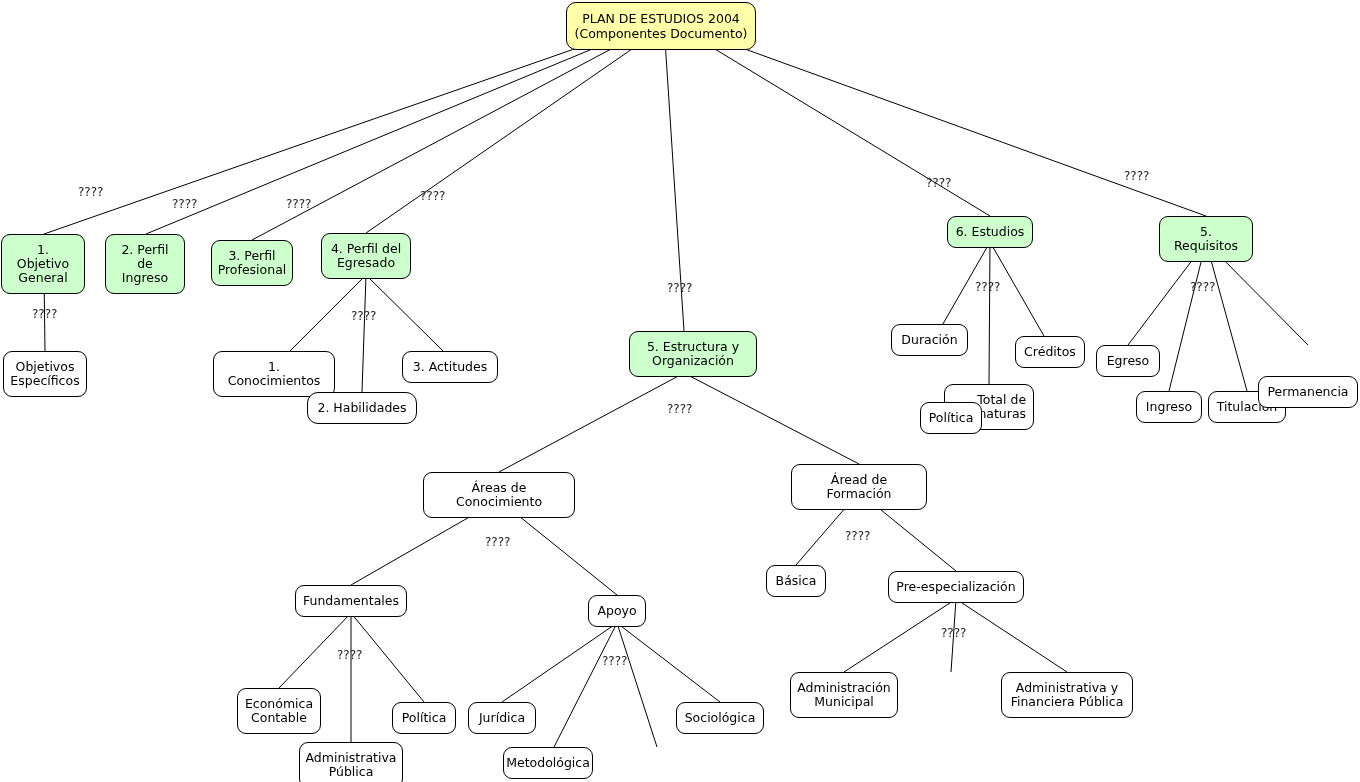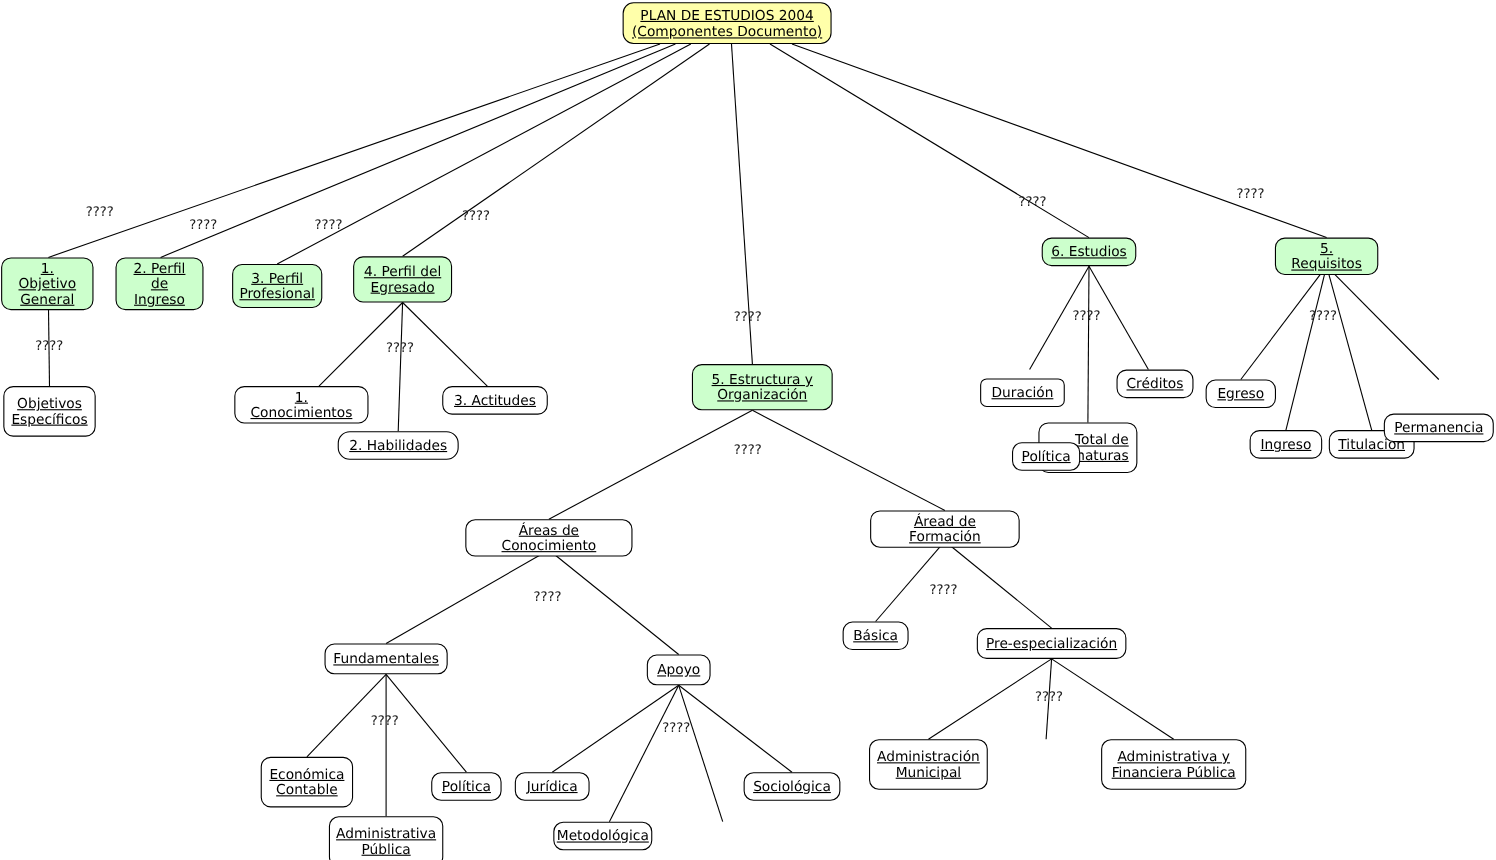--- a/index.html
+++ b/index.html
@@ -32,24 +32,23 @@
     border: 1px solid #000000;
     border-radius: 9px;
     background: #ffffff;
     color: #000000;
     display: flex;
     align-items: center;
     justify-content: center;
     text-align: center;
     font-size: 12.5px;
     line-height: 14px;
-    padding: 2px 7px;
+    padding: 8px 7px;
     white-space: pre-line;
     z-index: 3;
-    text-decoration: underline;
   }
   .node.root {
     background: #ffffaa;
     border-radius: 10px;
     font-size: 12.5px;
     line-height: 15px;
   }
   .node.green {
     background: #ccffcc;
   }
@@ -117,21 +116,21 @@
 Egresado</div>
       <div class="node green" style="left: 629px; top: 331px; width: 128px; min-height: 42px;">5. Estructura y
 Organización</div>
       <div class="node green" style="left: 947px; top: 216px; width: 86px; min-height: 26px;">6. Estudios</div>
       <div class="node green" style="left: 1159px; top: 216px; width: 94px; min-height: 26px;">5. Requisitos</div>
       <div class="node" style="left: 3px; top: 351px; width: 84px; min-height: 46px;">Objetivos
 Específicos</div>
       <div class="node" style="left: 213px; top: 351px; width: 122px; min-height: 26px;">1. Conocimientos</div>
       <div class="node" style="left: 307px; top: 392px; width: 110px; min-height: 26px; border-radius: 11px;">2. Habilidades</div>
       <div class="node" style="left: 402px; top: 351px; width: 96px; min-height: 26px;">3. Actitudes</div>
-      <div class="node" style="left: 891px; top: 344px; width: 77px; min-height: 26px; border-radius: 6px;">Duración</div>
+      <div class="node" style="left: 891px; top: 324px; width: 77px; min-height: 26px;">Duración</div>
       <div class="node" style="left: 944px; top: 384px; width: 90px; min-height: 46px; text-align: right;">Total de
 Asignaturas</div>
       <div class="node" style="left: 1015px; top: 336px; width: 70px; min-height: 26px;">Créditos</div>
       <div class="node" style="left: 1096px; top: 345px; width: 64px; min-height: 26px;">Egreso</div>
       <div class="node" style="left: 1136px; top: 391px; width: 66px; min-height: 26px;">Ingreso</div>
       <div class="node" style="left: 1208px; top: 391px; width: 78px; min-height: 26px;">Titulación</div>
       <div class="node" style="left: 1258px; top: 345px; width: 100px; min-height: 26px; margin-top: 31px;">Permanencia</div>
       <div class="node" style="left: 423px; top: 472px; width: 152px; min-height: 28px;">Áreas de Conocimiento</div>
       <div class="node" style="left: 791px; top: 464px; width: 136px; min-height: 28px;">Áread de Formación</div>
       <div class="node" style="left: 295px; top: 585px; width: 112px; min-height: 28px;">Fundamentales</div>

